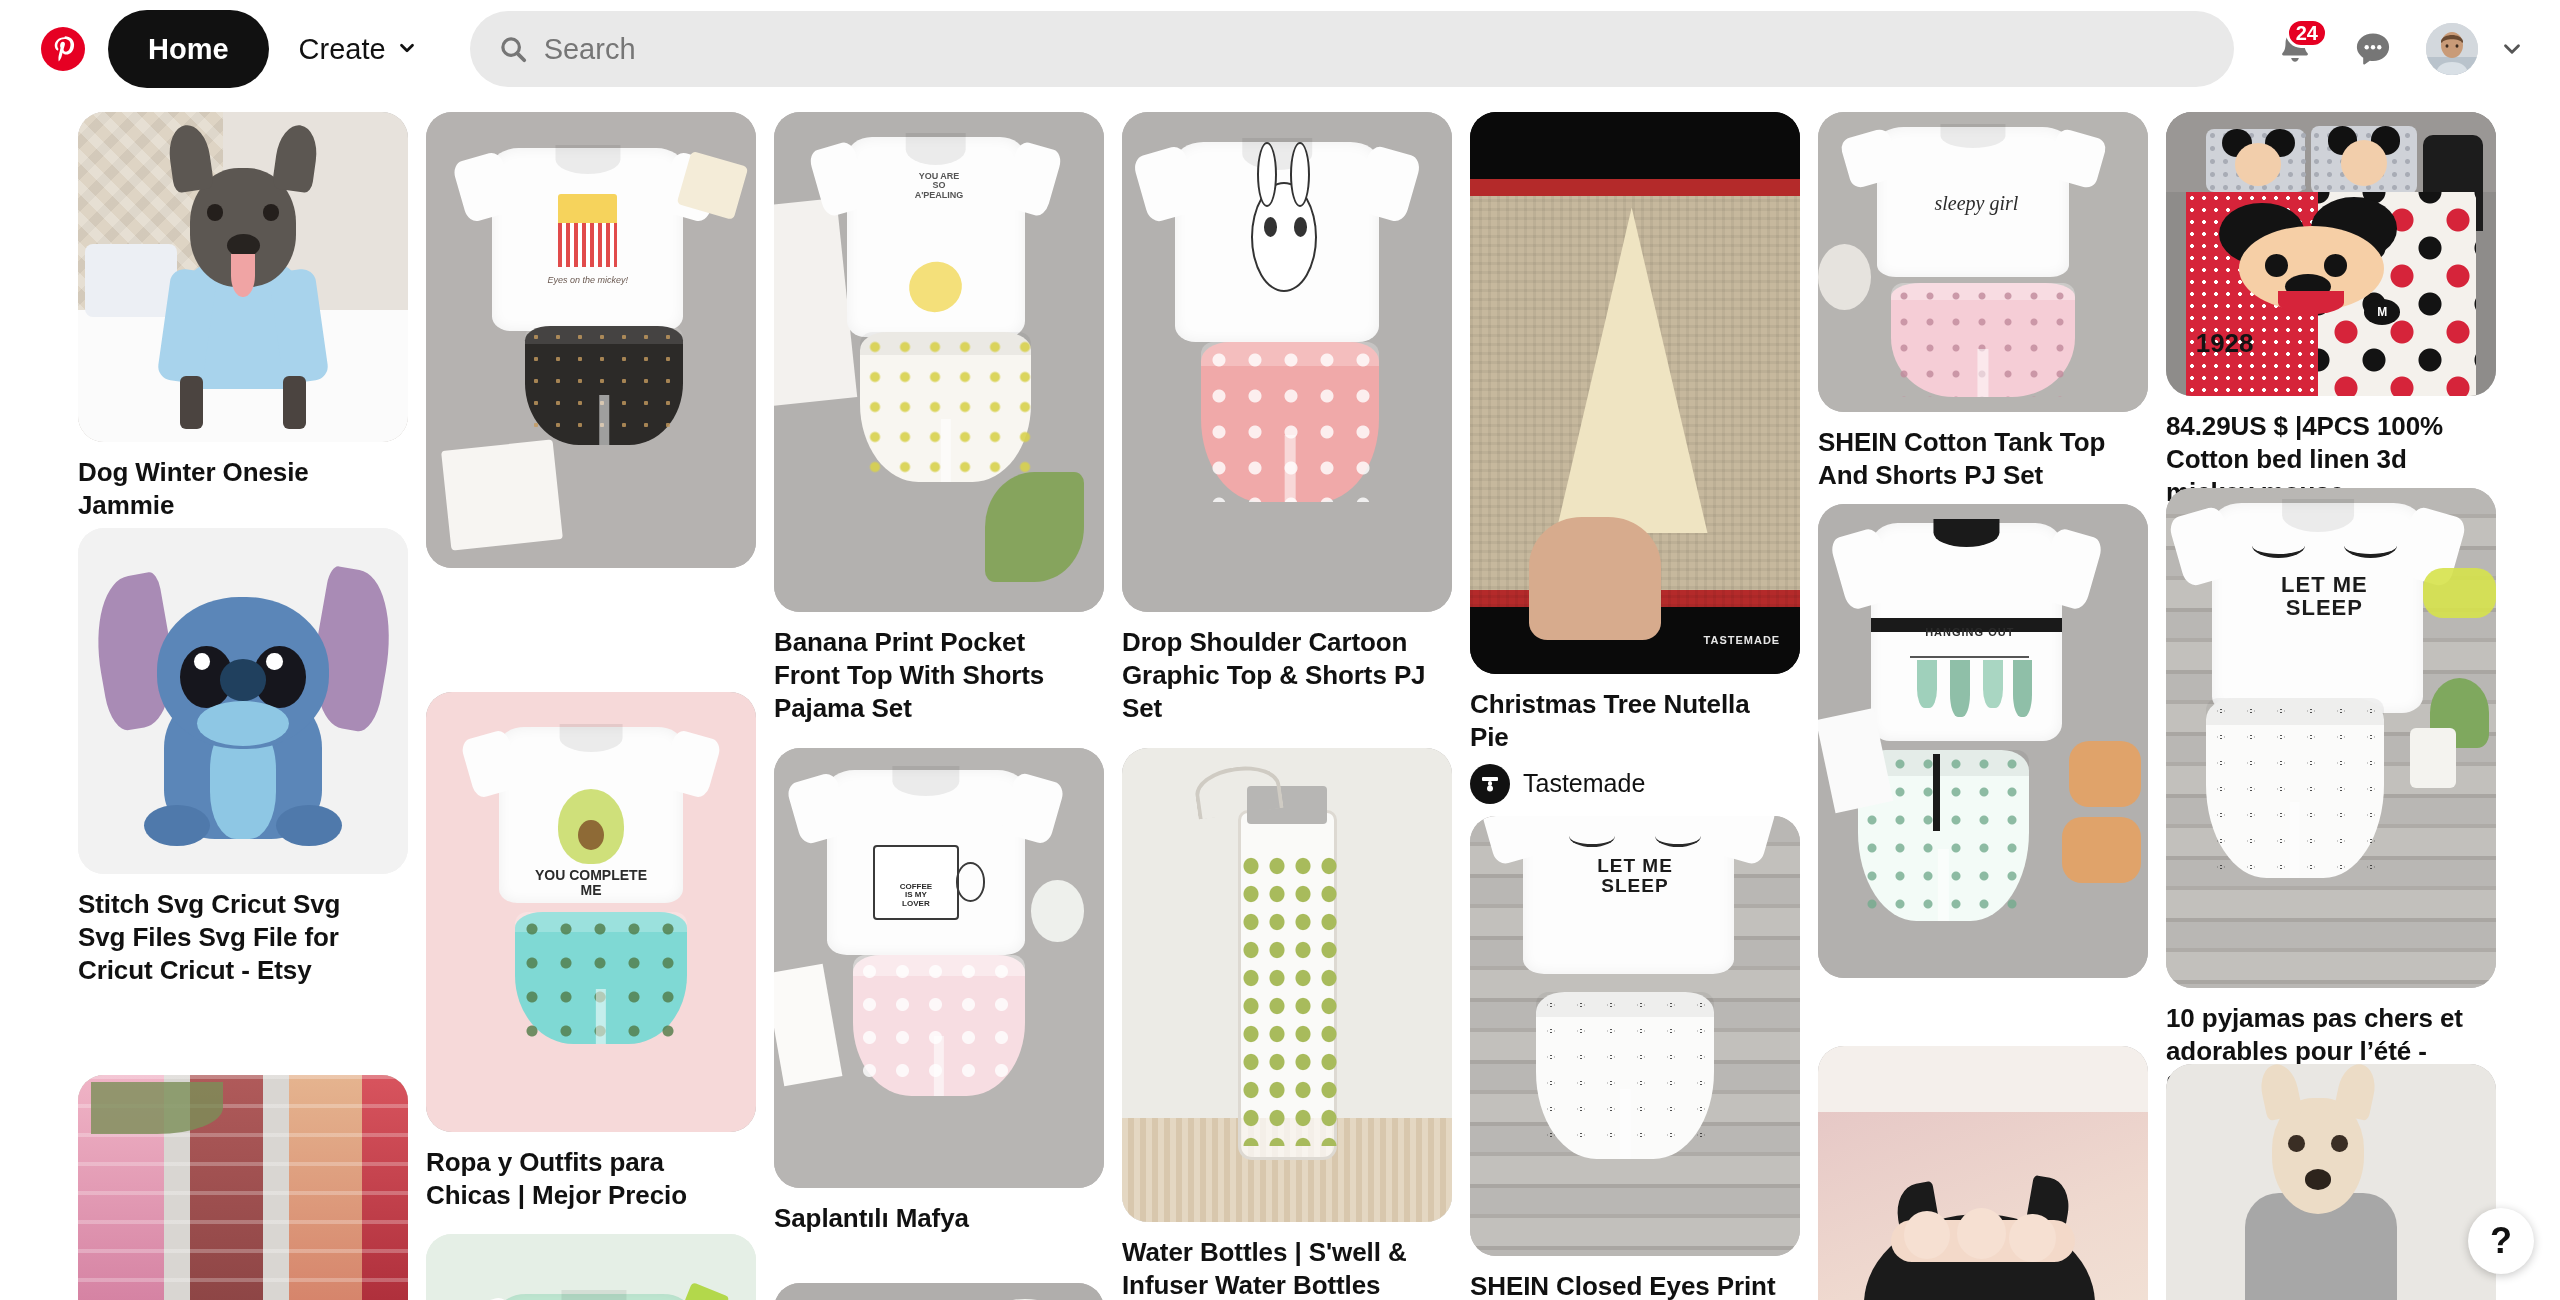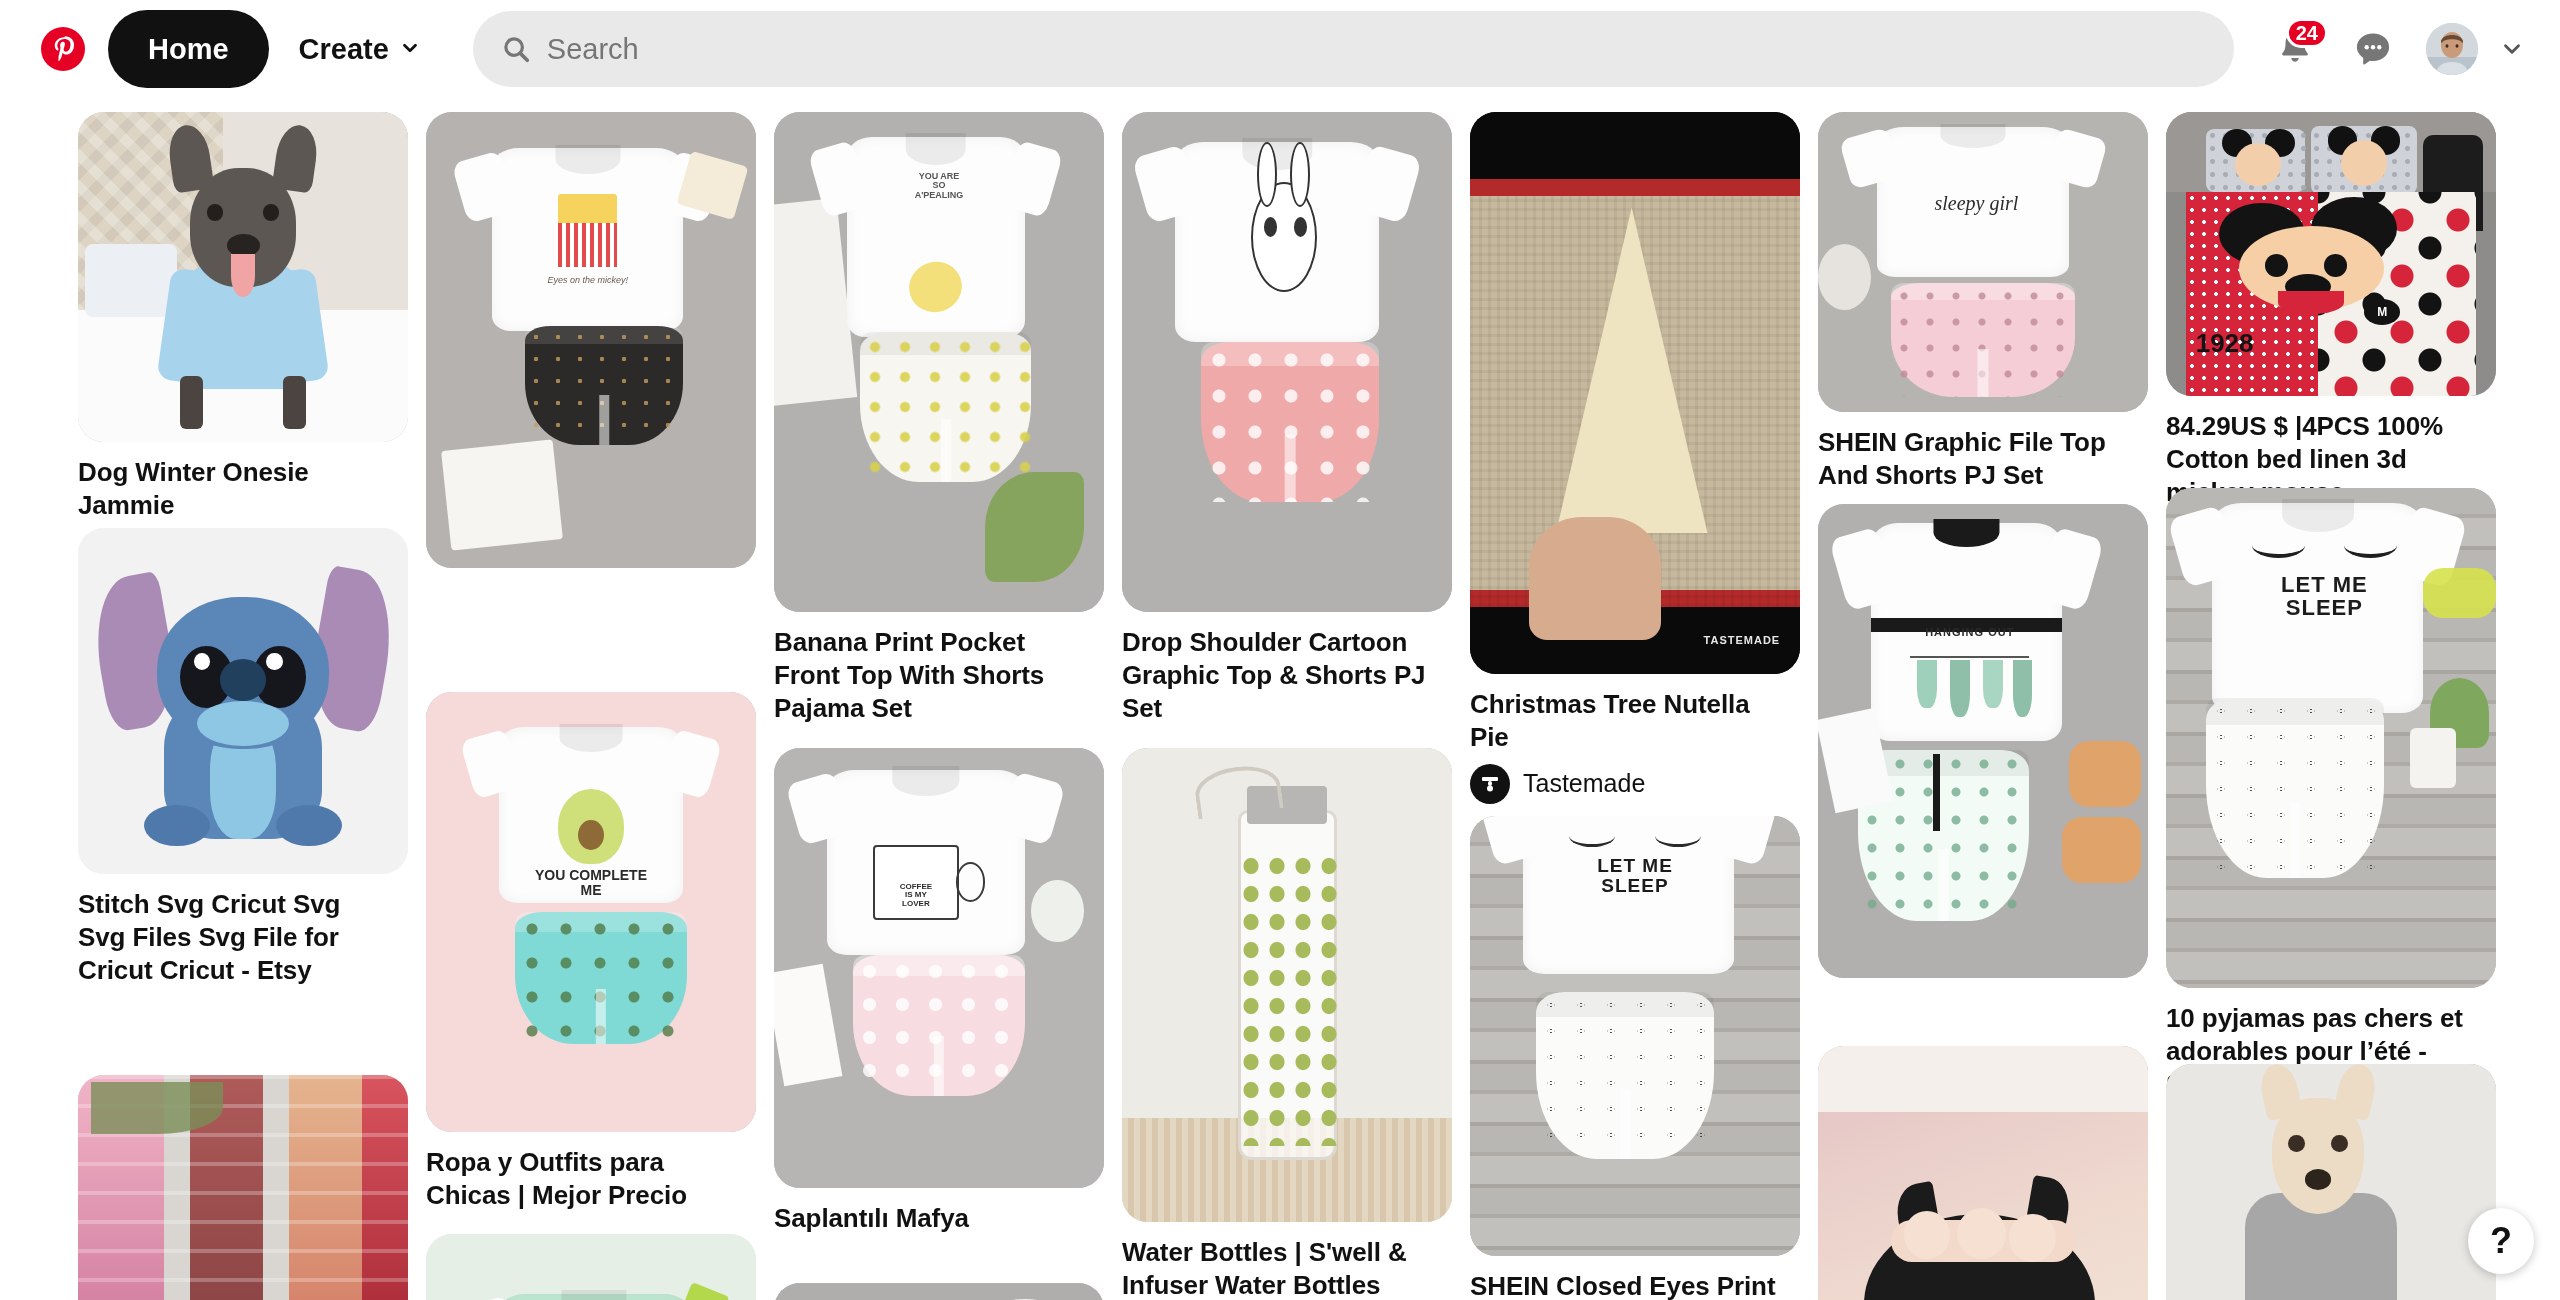--- a/index.html
+++ b/index.html
@@ -40,21 +40,21 @@
     cursor: pointer;
     white-space: nowrap;
   }
   .nav-plain {
     height: 78px;
     border-radius: 39px;
     background: transparent;
     color: #111111;
     display: flex; align-items: center; justify-content: flex-start;
     padding: 0 26px;
-    font-size: 29px; font-weight: bold;
+    font-size: 29px; font-weight: normal;
     margin-left: 4px;
     cursor: pointer;
     gap: 10px;
     white-space: nowrap;
   }
   .caret { display:inline-block; }
 
   .search-wrap {
     flex: 1 1 auto;
     margin-left: 26px; margin-right: 22px;
@@ -558,21 +558,21 @@
             <div class="collar"></div>
           </div>
         <div class="txt-graphic" style="left:26%;top:27%;width:44%;font-size:20px;color:#2b2b2b;font-weight:normal;font-family:'Liberation Serif',serif;font-style:italic;">sleepy girl</div>
         <div class="shorts" style="left:22%;top:57%;width:56%;height:38%;background:#f5cdd6;">
           <div class="waist" style="background:rgba(255,255,255,.3);"></div>
           <div class="dotpat" style="background-image:radial-gradient(#c08a9b 3px, transparent 4px);background-size:26px 26px;"></div>
         </div>
         <div style="position:absolute;left:0%;top:44%;width:16%;height:22%;background:#e6e3de;border-radius:50%;"></div>
       </div>
     </div>
-    <div class="pin-title">SHEIN Graphic File Top And Shorts PJ Set</div>
+    <div class="pin-title">SHEIN Cotton Tank Top And Shorts PJ Set</div>
   </div>
 
   <div class="pin" style="left:1818px; top:406px; width:330px;">
     <div class="pin-img" style="height:474px;">
       <div class="scene">
         <div class="greybg" style="background:#b2b0ae;"></div>
         <div class="tee" style="left:16%;top:4%;width:58%;height:46%;">
           <div class="collar" style="background:#1a1a1a;height:13%;"></div>
         </div>
         <div style="position:absolute;left:16%;top:24%;width:58%;height:3%;background:#1a1a1a;"></div>

